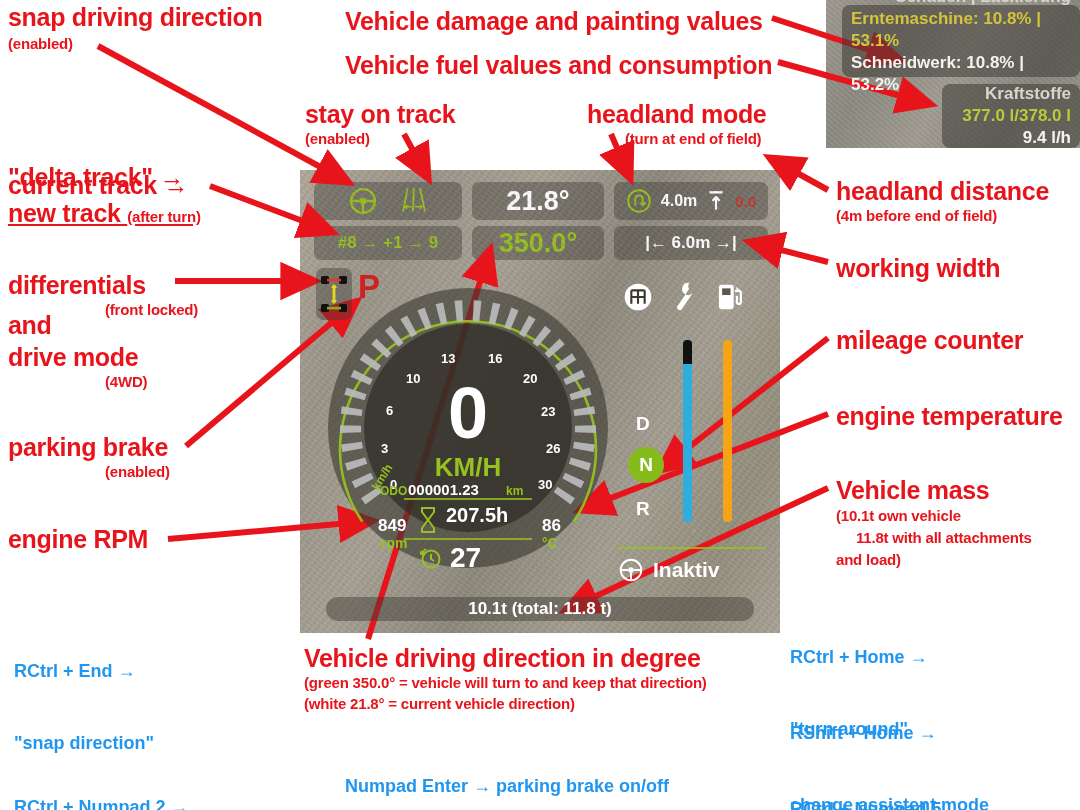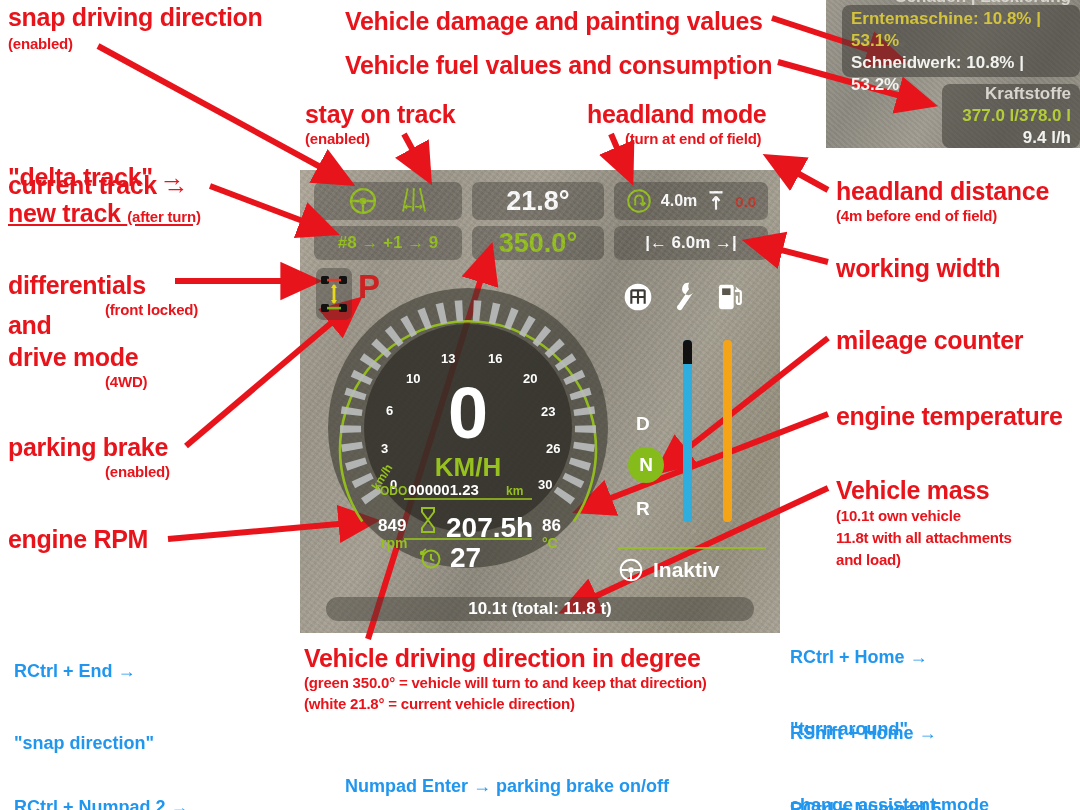--- a/index.html
+++ b/index.html
@@ -239,21 +239,21 @@
     <div class="abs" style="left:80px;top:203px;color:#fff;font-size:15px;font-weight:bold;">000001.23</div>
     <div class="abs" style="left:178px;top:206px;color:#96c11e;font-size:12px;font-weight:bold;">km</div>
 
     <div class="abs" style="left:40px;top:192px;color:#96c11e;font-size:12px;font-weight:bold;transform:rotate(-58deg);">km/h</div>
 
     <div class="abs" style="left:76px;top:220px;width:128px;height:2px;background:#96c11e;opacity:.8"></div>
 
     <svg class="abs" style="left:88px;top:227px;" width="24" height="30" viewBox="0 0 24 30">
       <path d="M5 3 h14 M5 27 h14 M6 3 v4 l6 8 l-6 8 v4 M18 3 v4 l-6 8 l6 8 v4" stroke="#96c11e" stroke-width="2" fill="none"></path>
     </svg>
-    <div class="abs" style="left:118px;top:234px;color:#fff;font-size:28px;font-weight:bold;">207.5h</div>
+    <div class="abs" style="left:118px;top:226px;color:#fff;font-size:20px;font-weight:bold;">207.5h</div>
 
     <div class="abs" style="left:76px;top:260px;width:128px;height:2px;background:#96c11e;opacity:.8"></div>
 
     <svg class="abs" style="left:88px;top:265px;" width="28" height="28" viewBox="0 0 28 28">
       <circle cx="15" cy="16" r="8.5" fill="none" stroke="#96c11e" stroke-width="2"></circle>
       <path d="M15 11 v5 l3 2" stroke="#96c11e" stroke-width="2" fill="none"></path>
       <path d="M7 9 a9 9 0 0 1 3 -3" stroke="#96c11e" stroke-width="2" fill="none"></path>
       <circle cx="6" cy="10" r="2.2" fill="#96c11e"></circle>
     </svg>
     <div class="abs" style="left:122px;top:264px;color:#fff;font-size:28px;font-weight:bold;">27</div>
@@ -330,21 +330,21 @@
 
 <div class="anno anno-big" style="left:836px;top:178px;">headland distance</div>
 <div class="anno anno-sm" style="left:836px;top:208px;">(4m before end of field)</div>
 
 <div class="anno anno-big" style="left:836px;top:255px;">working width</div>
 <div class="anno anno-big" style="left:836px;top:327px;">mileage counter</div>
 <div class="anno anno-big" style="left:836px;top:403px;">engine temperature</div>
 
 <div class="anno anno-big" style="left:836px;top:477px;">Vehicle mass</div>
 <div class="anno anno-sm" style="left:836px;top:508px;">(10.1t own vehicle</div>
-<div class="anno anno-sm" style="left:836px;top:530px;">11.8t with all attachments</div>
+<div class="anno anno-sm" style="left:856px;top:530px;">11.8t with all attachments</div>
 <div class="anno anno-sm" style="left:836px;top:552px;">and load)</div>
 
 <div class="anno anno-big" style="left:304px;top:645px;">Vehicle driving direction in degree</div>
 <div class="anno anno-sm" style="left:304px;top:675px;">(green 350.0° = vehicle will turn to and keep that direction)</div>
 <div class="anno anno-sm" style="left:304px;top:696px;text-align:center;">(white 21.8° = current vehicle direction)</div>
 
 <div class="key" style="left:14px;top:612px;">
   <div>RCtrl + End →</div>
   <div>"snap direction"</div>
   <div>or</div>

